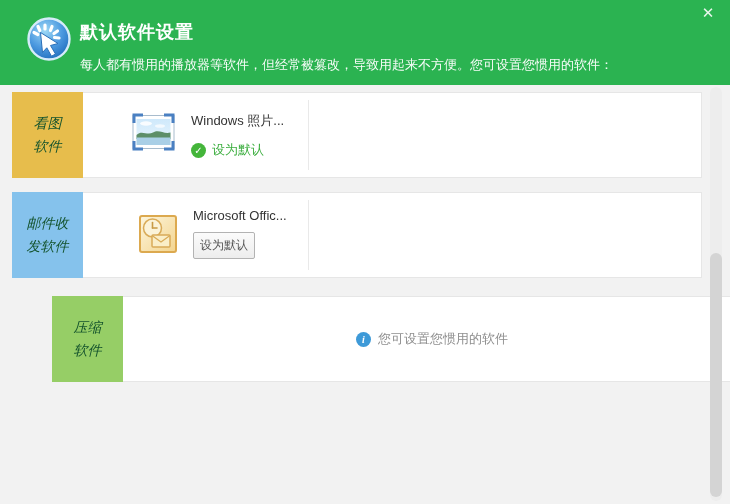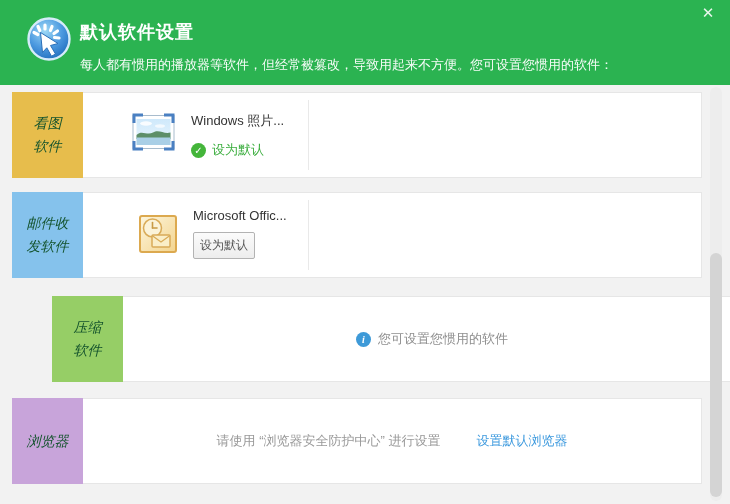--- a/index.html
+++ b/index.html
@@ -167,29 +167,18 @@
       <div>软件</div>
     </div>
     <div class="content">
       <div class="center-content">
         <span class="badge badge-info">i</span>
         <span>您可设置您惯用的软件</span>
       </div>
     </div>
   </div>
 
-  <div class="card card4">
-    <div class="row-label" style="background-color: rgb(200, 164, 218);">
-      <div>浏览器</div>
-    </div>
-    <div class="content">
-      <div class="browser-content">
-        <span>请使用 “浏览器安全防护中心” 进行设置</span>
-        <span class="browser-link">设置默认浏览器</span>
-      </div>
-    </div>
-  </div>
 
   <div class="scroll-track">
     <div class="scroll-thumb"></div>
   </div>
 
 </div>
 
 </body></html>

